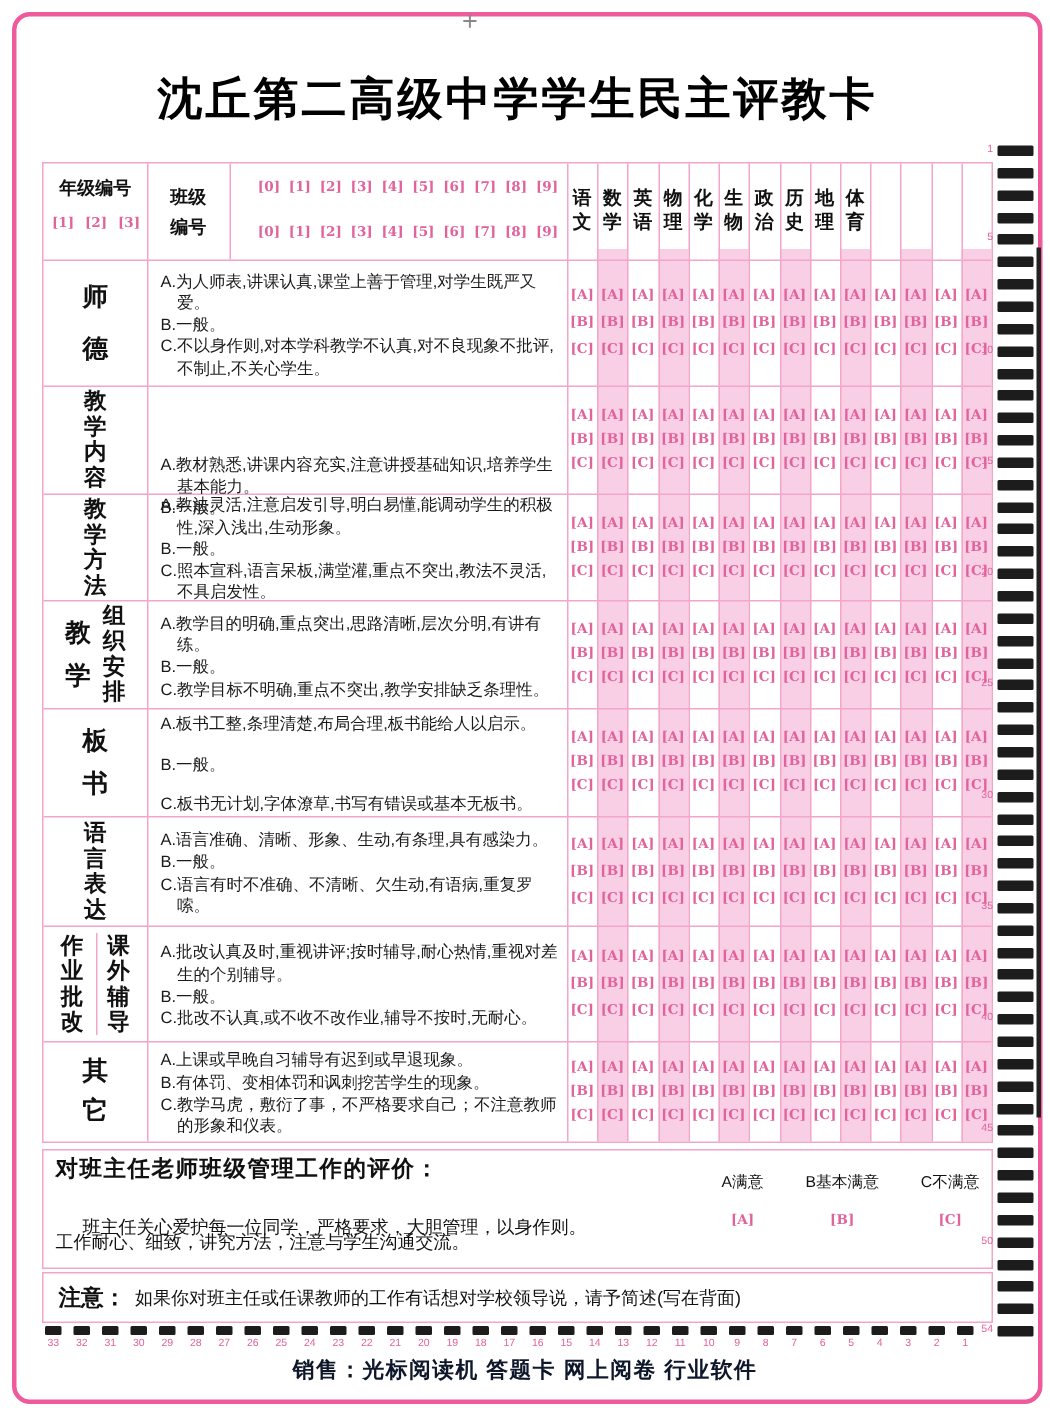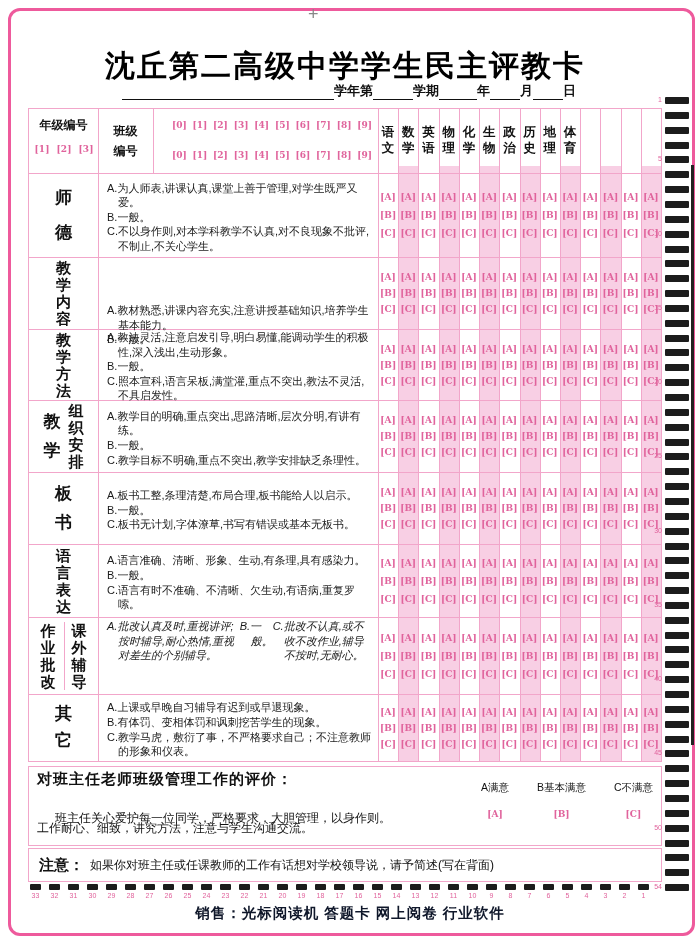--- a/index.html
+++ b/index.html
@@ -47,32 +47,20 @@
 </style>
 </head>
 <body>
 
 <div id="card">
   <div id="outer-border"></div>
   <div id="reg-mark">+</div>
 
   <h1 id="title">沈丘第二高级中学学生民主评教卡</h1>
 
-  <div id="date-line">
-    <span class="blank" style="width:212px"></span>
-    <span>学年第</span>
-    <span class="blank" style="width:40px"></span>
-    <span>学期</span>
-    <span class="blank" style="width:38px"></span>
-    <span>年</span>
-    <span class="blank" style="width:30px"></span>
-    <span>月</span>
-    <span class="blank" style="width:30px"></span>
-    <span>日</span>
-  </div>
 
   <div id="tbl">
     <div class="hdr-lab" style="left:0;top:8px;width:69px;">年级编号</div>
     <div class="hdr-lab" style="left:69px;top:12px;width:55px;line-height:20px;">
       <div>班级</div>
       <div>编号</div>
     </div>
   <div class="band" style="position: absolute; left: 369.214px; top: 57px; width: 20.2143px; height: 595px;"></div>
       <div class="band" style="position: absolute; left: 409.643px; top: 57px; width: 20.2143px; height: 595px;"></div>
       <div class="band" style="position: absolute; left: 450.071px; top: 57px; width: 20.2143px; height: 595px;"></div>
@@ -497,21 +485,21 @@
       </div>
       <div class="cell" style="left: 611.786px; top: 291px; width: 20.2143px; height: 72px; flex-direction: column; gap: 6px;">
         <div class="bubble">[A]</div>
         <div class="bubble">[B]</div>
         <div class="bubble">[C]</div>
       </div>
       <div class="cell" style="left: 0px; top: 363px; width: 69px; height: 72px; gap: 8px;">
         <div style="font-size: 17px; line-height: 29px; font-weight: bold; text-align: center; white-space: pre-line;">板
 书</div>
       </div>
-      <div style="position: absolute; left: 70px; top: 363px; width: 265px; height: 72px; padding: 2px 6px 2px 8px; display: flex; flex-direction: column; justify-content: center;">
+      <div style="position: absolute; left: 70px; top: 363px; width: 265px; height: 72px; padding: 2px 6px 2px 8px; display: flex; flex-direction: column; justify-content: center; gap: 12px;">
         <div class="opt">A.板书工整,条理清楚,布局合理,板书能给人以启示。</div>
         <div class="opt">B.一般。</div>
         <div class="opt">C.板书无计划,字体潦草,书写有错误或基本无板书。</div>
       </div>
       <div class="cell" style="left: 349px; top: 363px; width: 20.2143px; height: 72px; flex-direction: column; gap: 6px;">
         <div class="bubble">[A]</div>
         <div class="bubble">[B]</div>
         <div class="bubble">[C]</div>
       </div>
       <div class="cell" style="left: 369.214px; top: 363px; width: 20.2143px; height: 72px; flex-direction: column; gap: 6px;">
@@ -663,21 +651,21 @@
       <div class="cell" style="left: 0px; top: 508px; width: 69px; height: 77px; gap: 8px;">
         <div style="font-size: 15px; line-height: 17px; font-weight: bold; text-align: center; white-space: pre-line;">作
 业
 批
 改</div>
         <div style="font-size: 15px; line-height: 17px; font-weight: bold; text-align: center; white-space: pre-line; border-left: 1px solid rgb(242, 166, 202); padding-left: 7px;">课
 外
 辅
 导</div>
       </div>
-      <div style="position: absolute; left: 70px; top: 508px; width: 265px; height: 77px; padding: 2px 6px 2px 8px; display: flex; justify-content: center; font-style: italic;">
+      <div style="position: absolute; left: 70px; top: 508px; width: 265px; height: 77px; padding: 2px 6px 2px 8px; display: flex; flex-direction: column; justify-content: center;">
         <div class="opt">A.批改认真及时,重视讲评;按时辅导,耐心热情,重视对差生的个别辅导。</div>
         <div class="opt">B.一般。</div>
         <div class="opt">C.批改不认真,或不收不改作业,辅导不按时,无耐心。</div>
       </div>
       <div class="cell" style="left: 349px; top: 508px; width: 20.2143px; height: 77px; flex-direction: column; gap: 8px;">
         <div class="bubble">[A]</div>
         <div class="bubble">[B]</div>
         <div class="bubble">[C]</div>
       </div>
       <div class="cell" style="left: 369.214px; top: 508px; width: 20.2143px; height: 77px; flex-direction: column; gap: 8px;">

